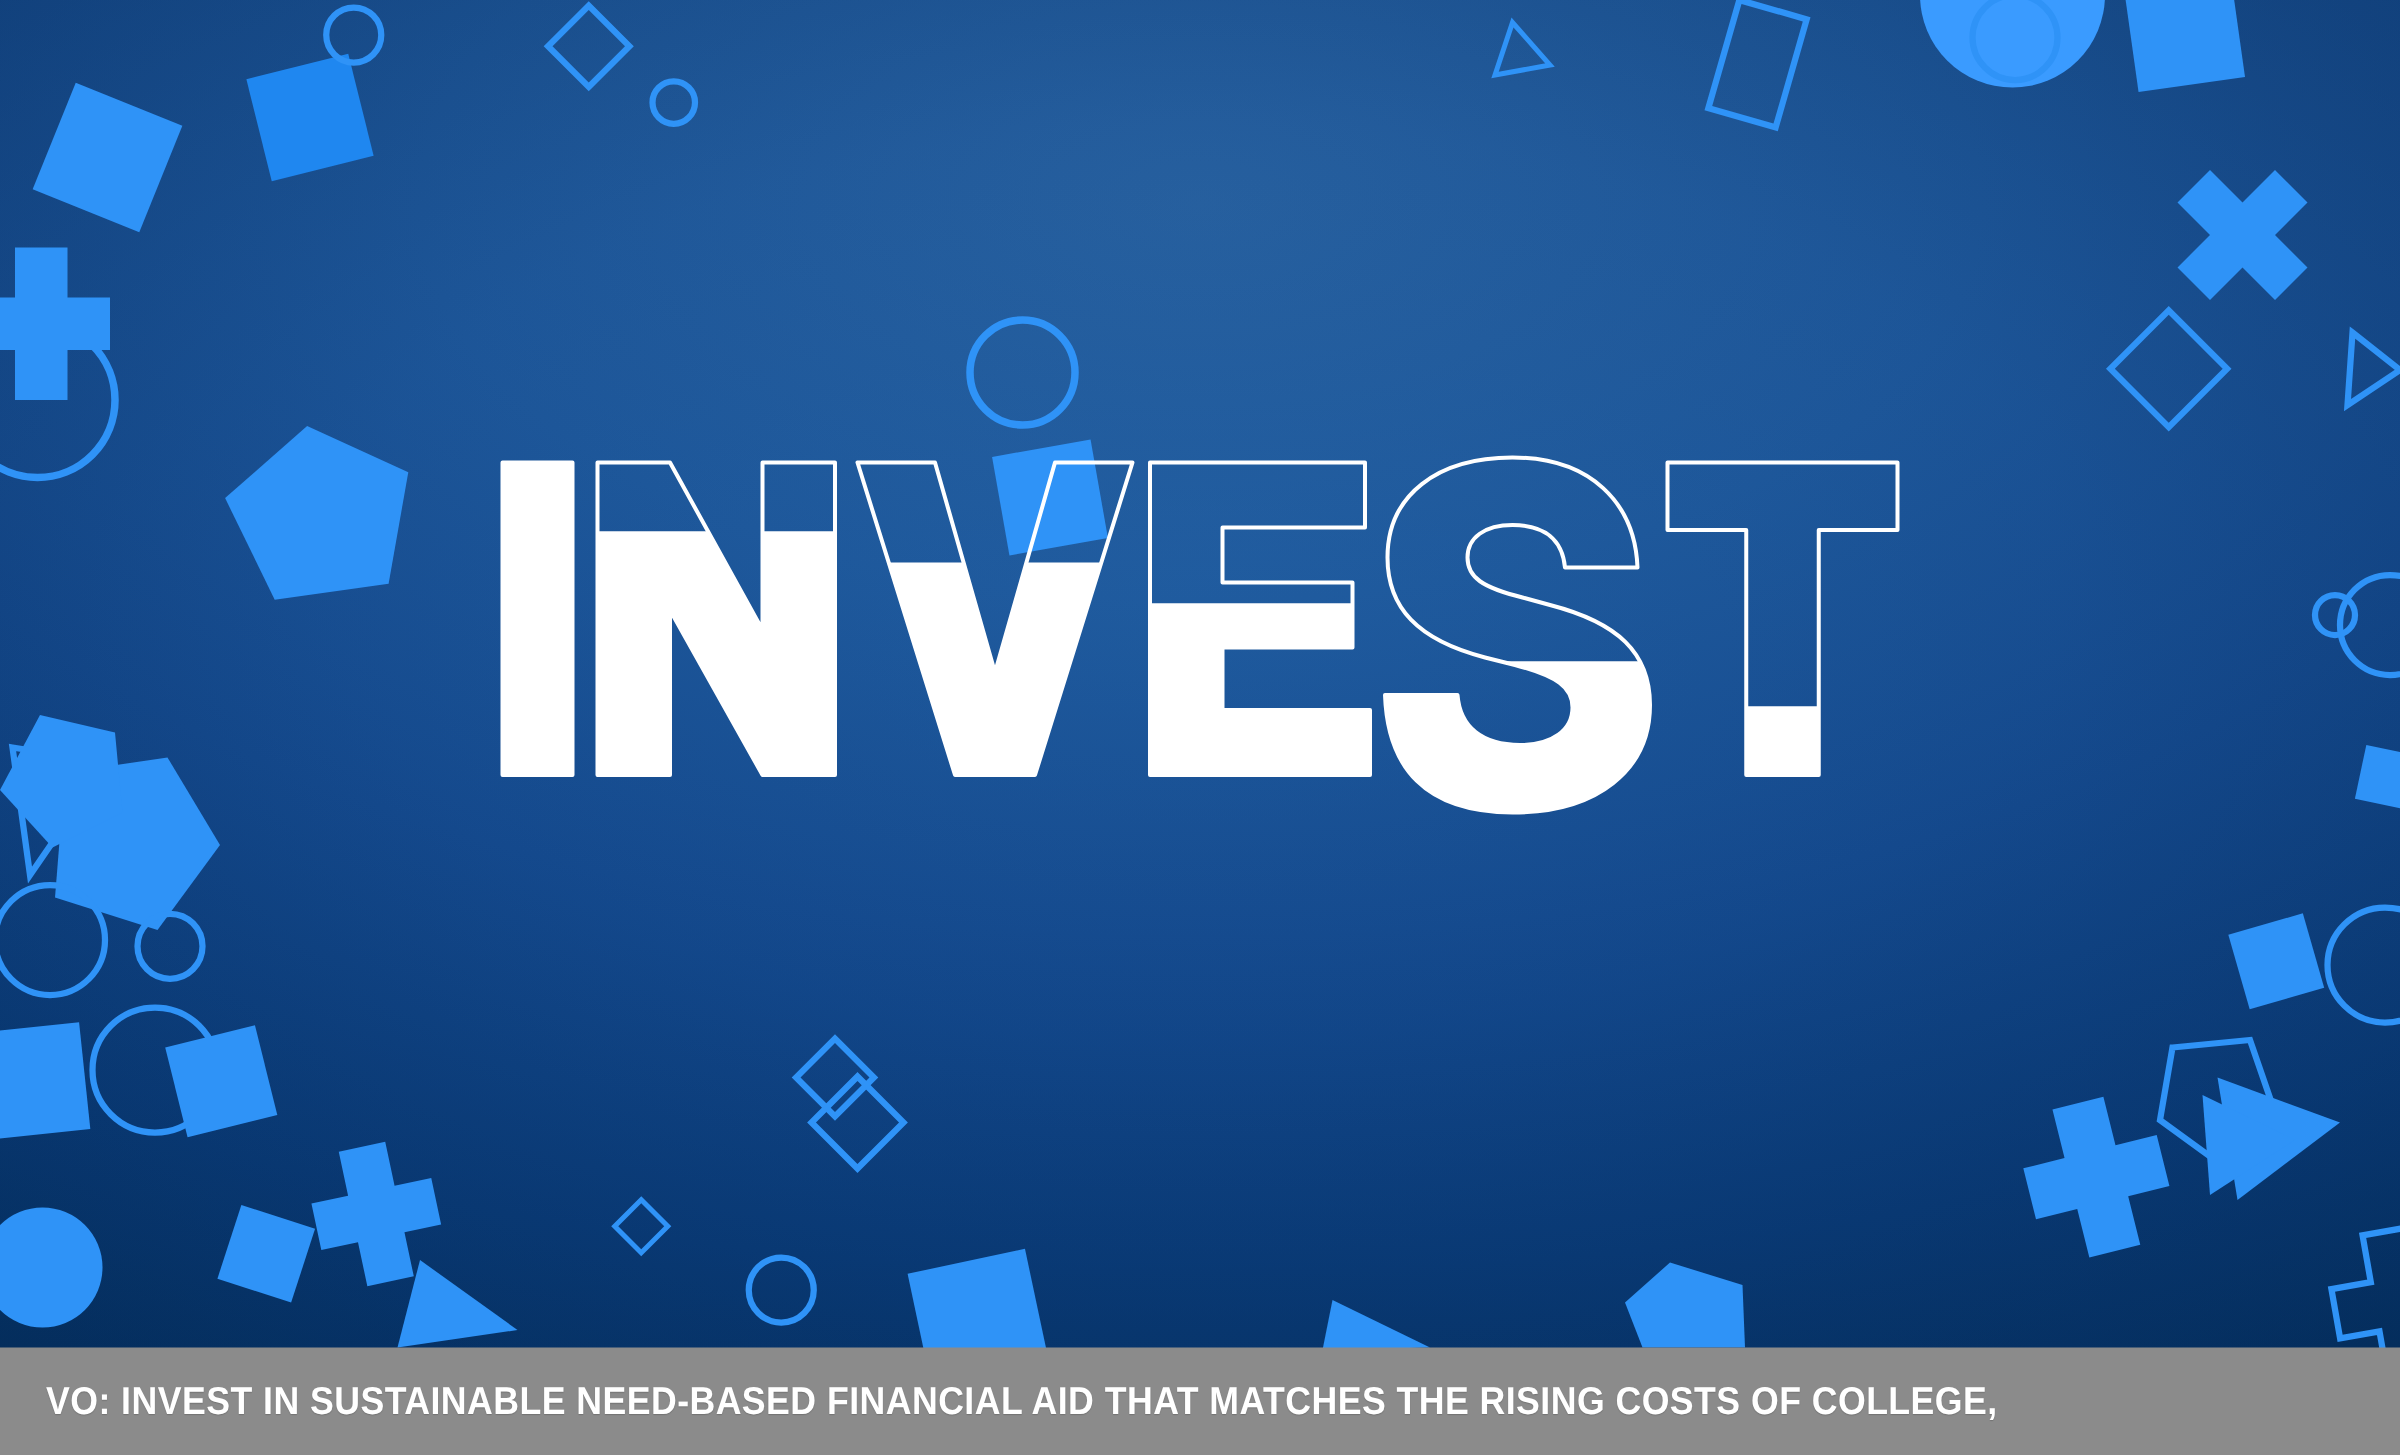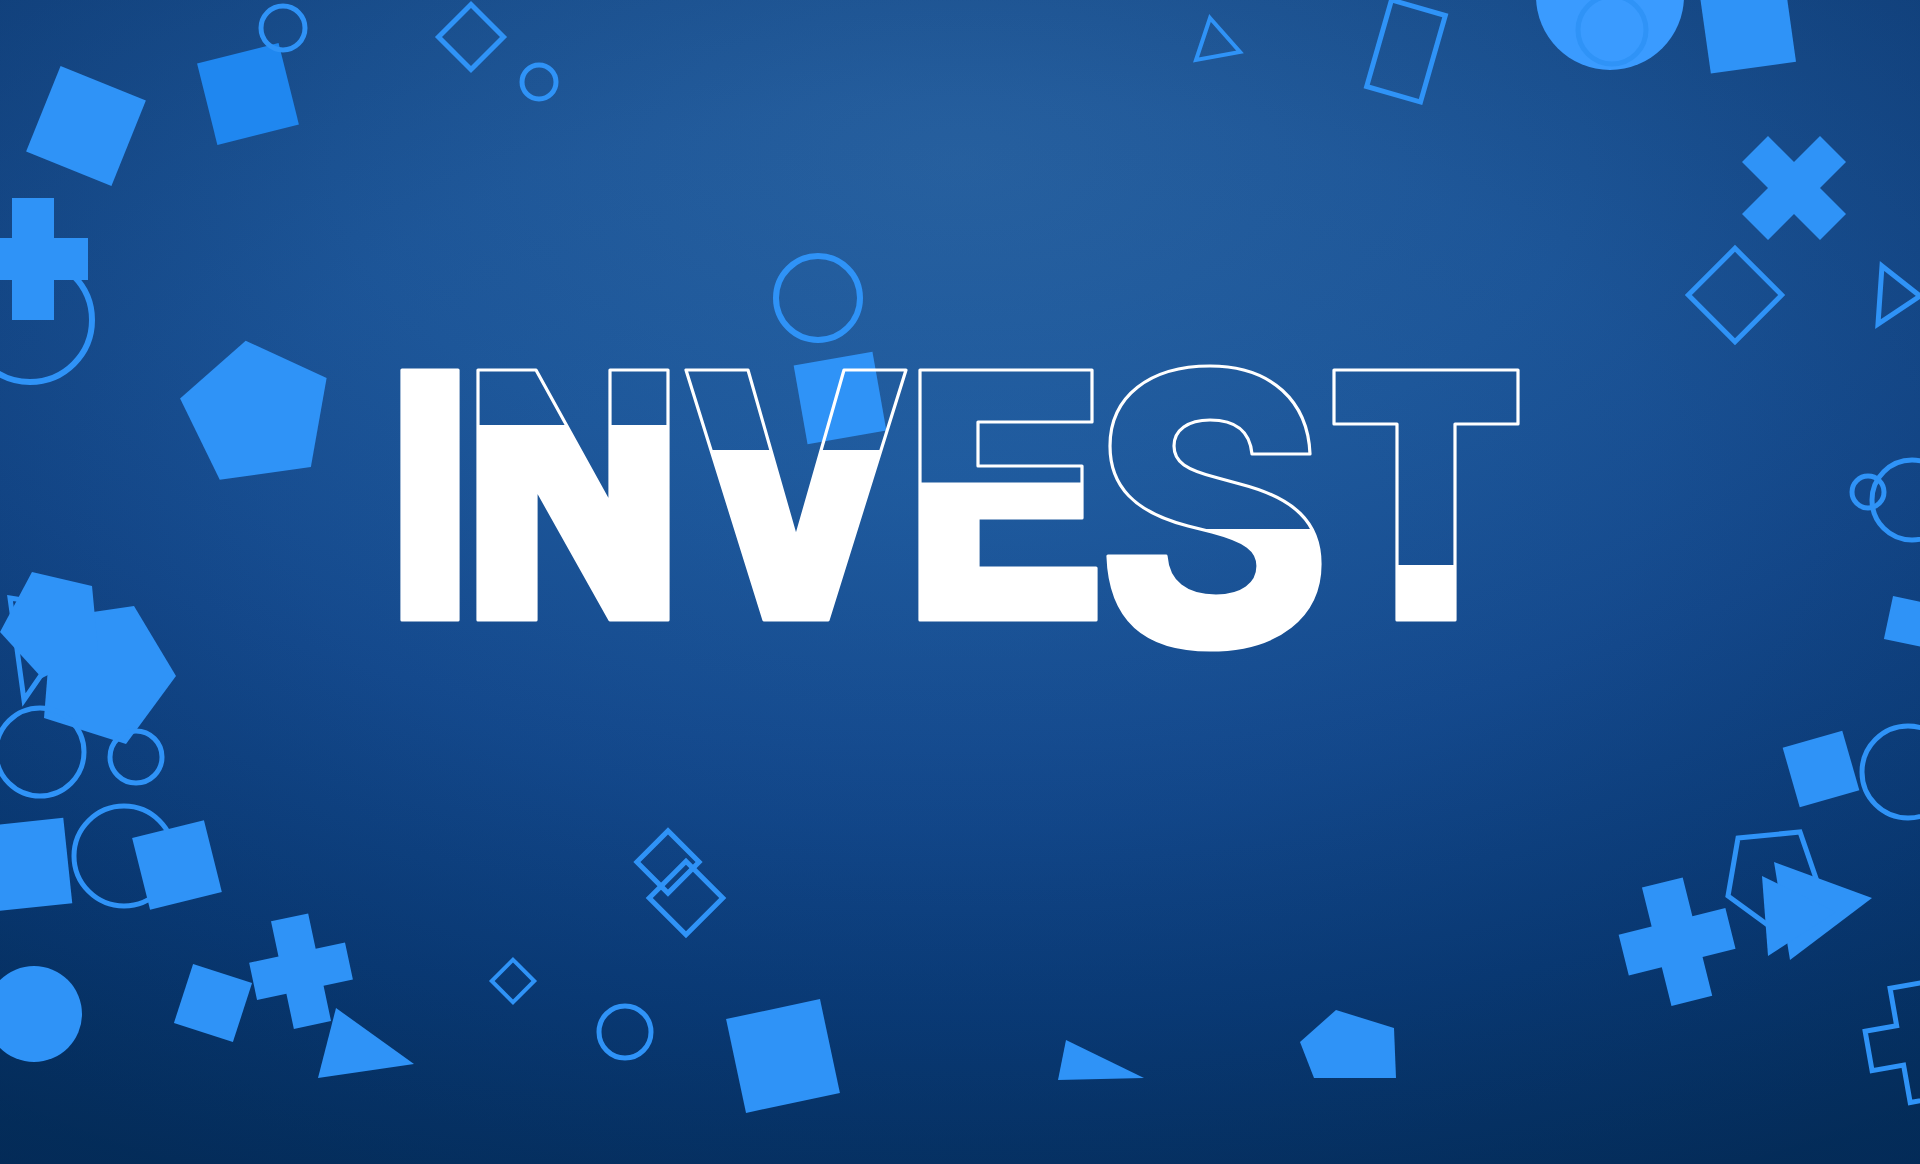--- a/index.html
+++ b/index.html
@@ -255,14 +255,17 @@
           <use href="#g-T" class="ltr-outline" style="stroke: rgb(255, 255, 255);"></use>
           <g clip-path="url(#clip-T)">
               <use href="#g-T" class="ltr-fill" style="fill: rgb(255, 255, 255);"></use>
             </g>
         </g>
 
       </svg>
     </div>
   </div>
 
+  <div id="caption-bar" style="background: rgb(139, 139, 139);">
+    <div id="caption-text" style="color: rgb(255, 255, 255);">VO:  INVEST IN SUSTAINABLE NEED-BASED FINANCIAL AID THAT MATCHES THE RISING COSTS OF COLLEGE,</div>
+  </div>
 
 </div>
 
 </body></html>

